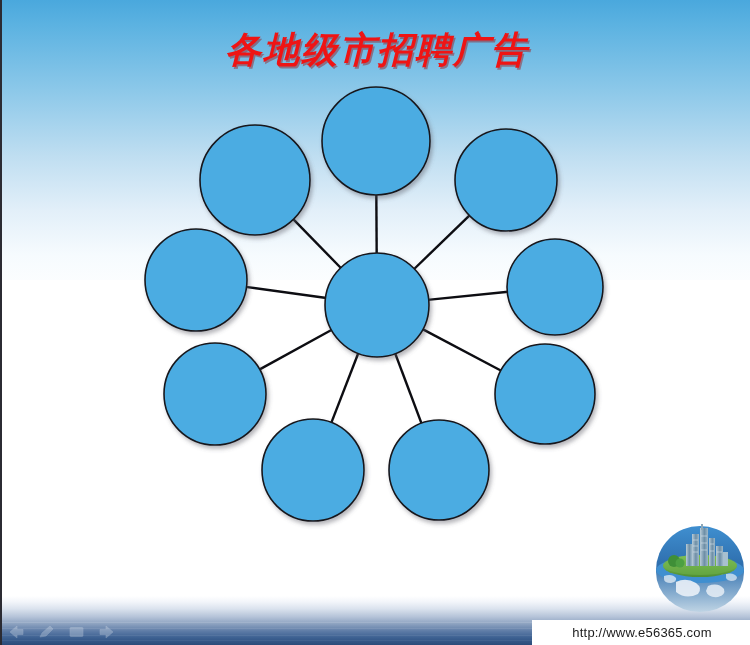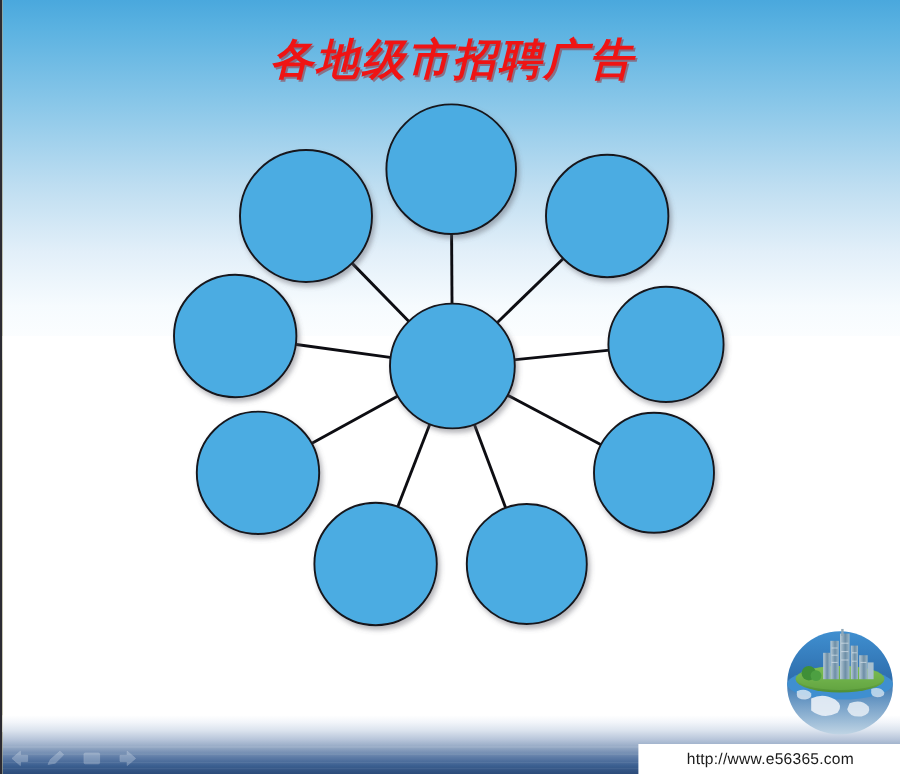--- a/index.html
+++ b/index.html
@@ -10,21 +10,21 @@
   }
   body {
     font-family: "Liberation Sans", sans-serif;
   }
 
   .slide {
     position: relative;
     width: 750px;
     height: 645px;
     overflow: hidden;
-    background: #fef9c3;
+    background: #fde047;
     border-left: 2px solid #2b2b33;
     box-sizing: border-box;
   }
 
   
   .bg-sky {
     position: absolute;
     left: 0; top: 0;
     width: 750px;
     height: 300px;

